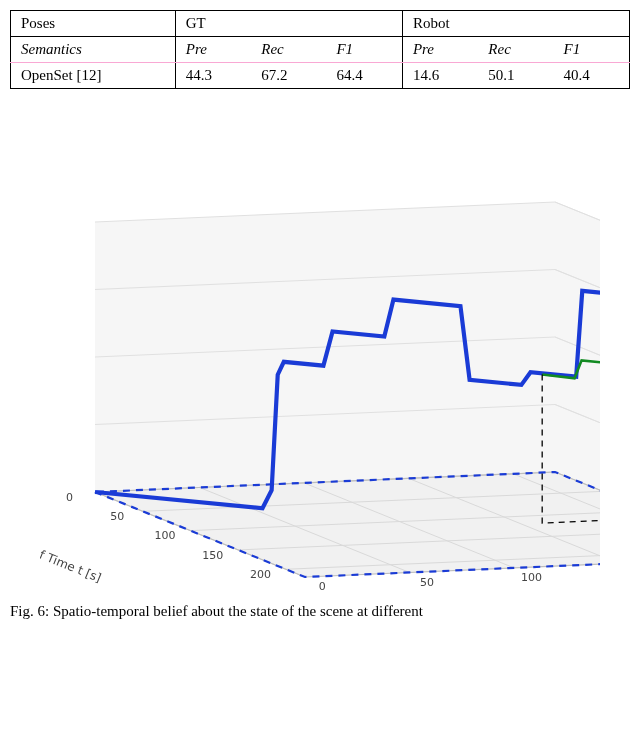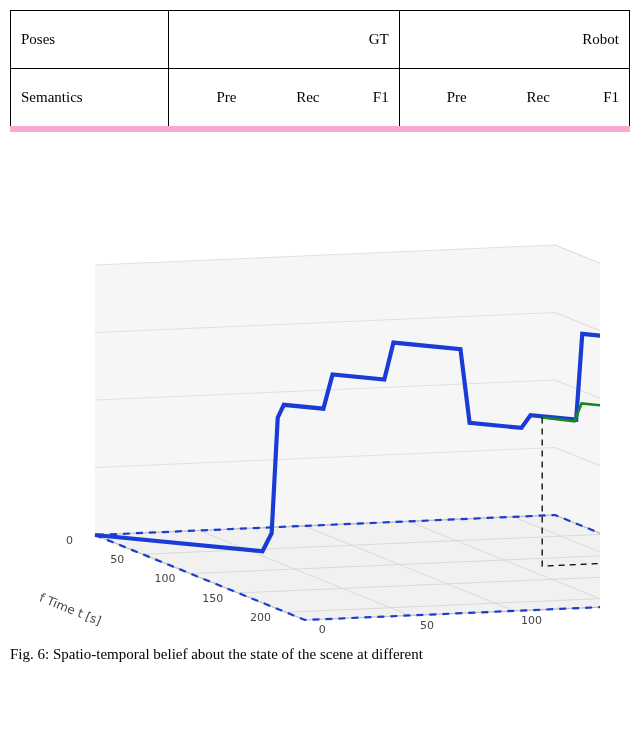--- a/index.html
+++ b/index.html
@@ -10,31 +10,31 @@
     color: #000;
     background: #fff;
     width: 620px;
   }
   table {
     border-collapse: collapse;
     width: 100%;
     margin-bottom: 8px;
   }
   td, th {
-    padding: 20px 10px;
+    padding: 4px 10px;
     text-align: left;
     font-weight: normal;
   }
   .tbl {
     border: 1px solid #000;
   }
   .row0 td { border-bottom: 1px solid #000; }
-  .row1 td { border-bottom: 6px solid #f9a8d4; }
+  .row1 td { border-bottom: 1px solid #f9a8d4; font-style: italic; }
   .sep-r { border-right: 1px solid #000; }
-  .center { text-align: right; }
+  .center { text-align: left; }
   .ctext { text-align: justify; font-size: 15px; margin-top: 6px; font-family: Liberation Serif, serif; }
   .fig-wrap {
     width: 560px;
     margin: 0 auto;
     position: relative;
   }
   svg { display:block; margin:0 auto; }
 </style>
 </head>
 <body>
@@ -47,20 +47,29 @@
     <td class="center" colspan="3">Robot</td>
   </tr>
   <tr class="row1">
     <td class="sep-r">Semantics</td>
     <td class="center">Pre</td>
     <td class="center">Rec</td>
     <td class="center sep-r">F1</td>
     <td class="center">Pre</td>
     <td class="center">Rec</td>
     <td class="center">F1</td>
+  </tr>
+  <tr>
+    <td class="sep-r">OpenSet [12]</td>
+    <td class="center">44.3</td>
+    <td class="center">67.2</td>
+    <td class="center sep-r">64.4</td>
+    <td class="center">14.6</td>
+    <td class="center">50.1</td>
+    <td class="center">40.4</td>
   </tr>
 </tbody>
   </table>
 
 <div class="fig-wrap">
 <svg id="chart3d" width="560" height="500">
       <path d="M55 395 L265 480 L725 460 L515 375 Z" fill="#f1f1f1" stroke="none"></path>
       <path d="M55 395 L515 375 L515 105 L55 125 Z" fill="#f6f6f6" stroke="none"></path>
       <path d="M515 375 L725 460 L725 190 L515 105 Z" fill="#f6f6f6" stroke="none"></path>
       <line x1="55" y1="395" x2="515" y2="375" stroke="#d9d9d9" stroke-width="1"></line>

